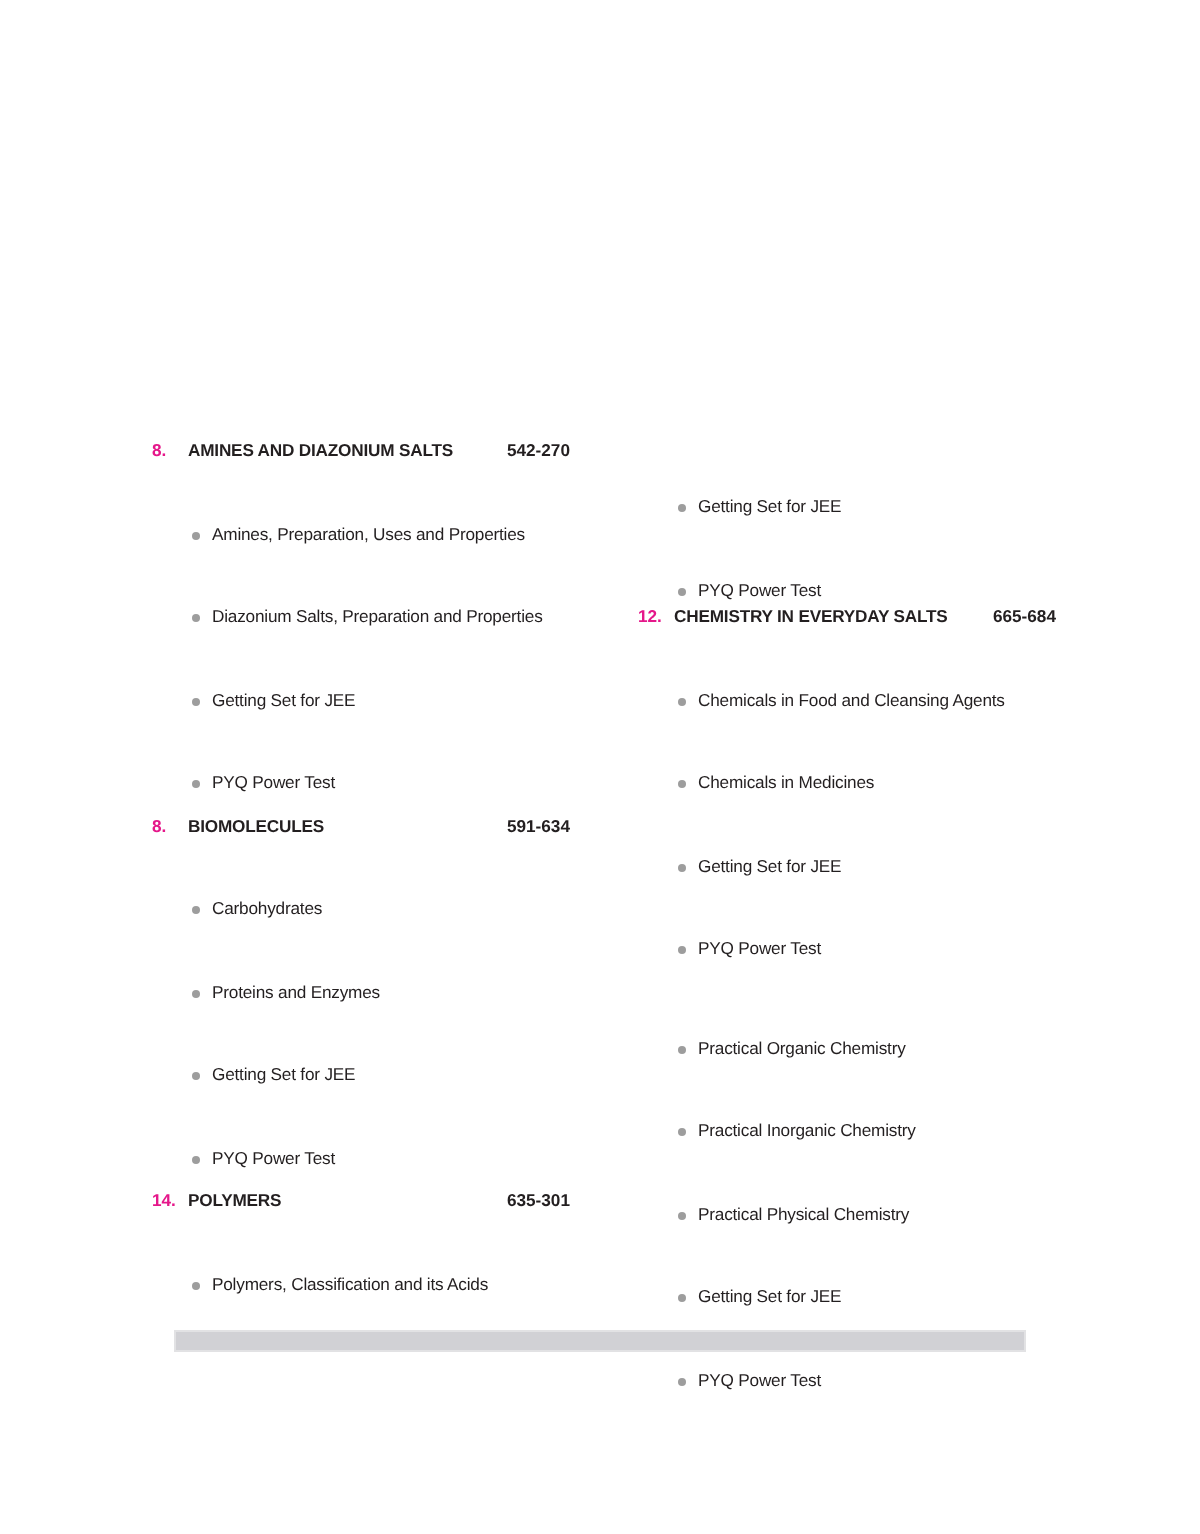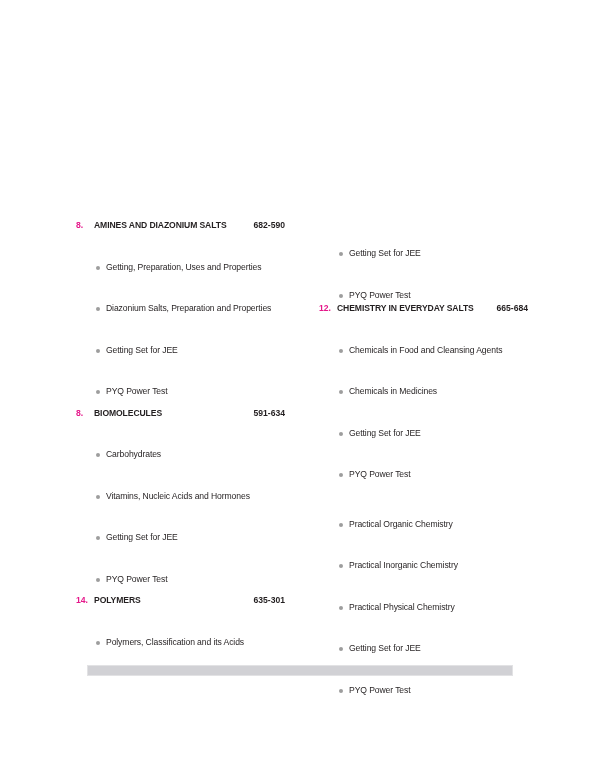--- a/index.html
+++ b/index.html
@@ -29,41 +29,41 @@
   </style>
 </head>
 <body>
 
 <div class="col left">
 
   <div class="chapter">
     <div class="ch-head">
       <span class="ch-num">8.</span>
       <span class="ch-title">AMINES AND DIAZONIUM SALTS</span>
-      <span class="ch-pages">682-590</span>
+      <span class="ch-pages">542-270</span>
     </div>
     <ul class="topics">
-      <li><span class="bullet"></span><span>Getting, Preparation, Uses and Properties</span></li>
+      <li><span class="bullet"></span><span>Amines, Preparation, Uses and Properties</span></li>
       <li><span class="bullet"></span><span>Diazonium Salts, Preparation and Properties</span></li>
       <li><span class="bullet"></span><span>Getting Set for JEE</span></li>
       <li><span class="bullet"></span><span>PYQ Power Test</span></li>
     </ul>
   </div>
 
   <div class="gap"></div>
 
   <div class="chapter">
     <div class="ch-head">
       <span class="ch-num">8.</span>
       <span class="ch-title">BIOMOLECULES</span>
       <span class="ch-pages">591-634</span>
     </div>
     <ul class="topics">
       <li><span class="bullet"></span><span>Carbohydrates</span></li>
-      <li><span class="bullet"></span><span>Vitamins, Nucleic Acids and Hormones</span></li>
+      <li><span class="bullet"></span><span>Proteins and Enzymes</span></li>
       <li><span class="bullet"></span><span>Getting Set for JEE</span></li>
       <li><span class="bullet"></span><span>PYQ Power Test</span></li>
     </ul>
   </div>
 
   <div class="gap"></div>
 
   <div class="chapter">
     <div class="ch-head">
       <span class="ch-num">14.</span>

